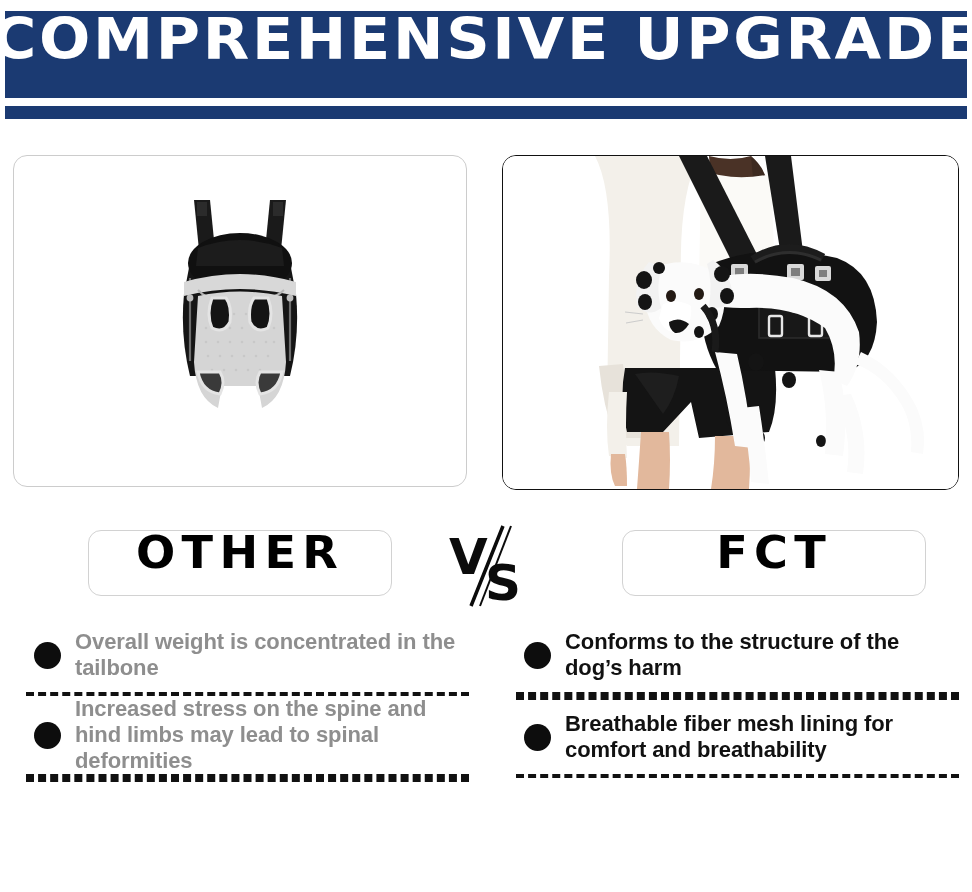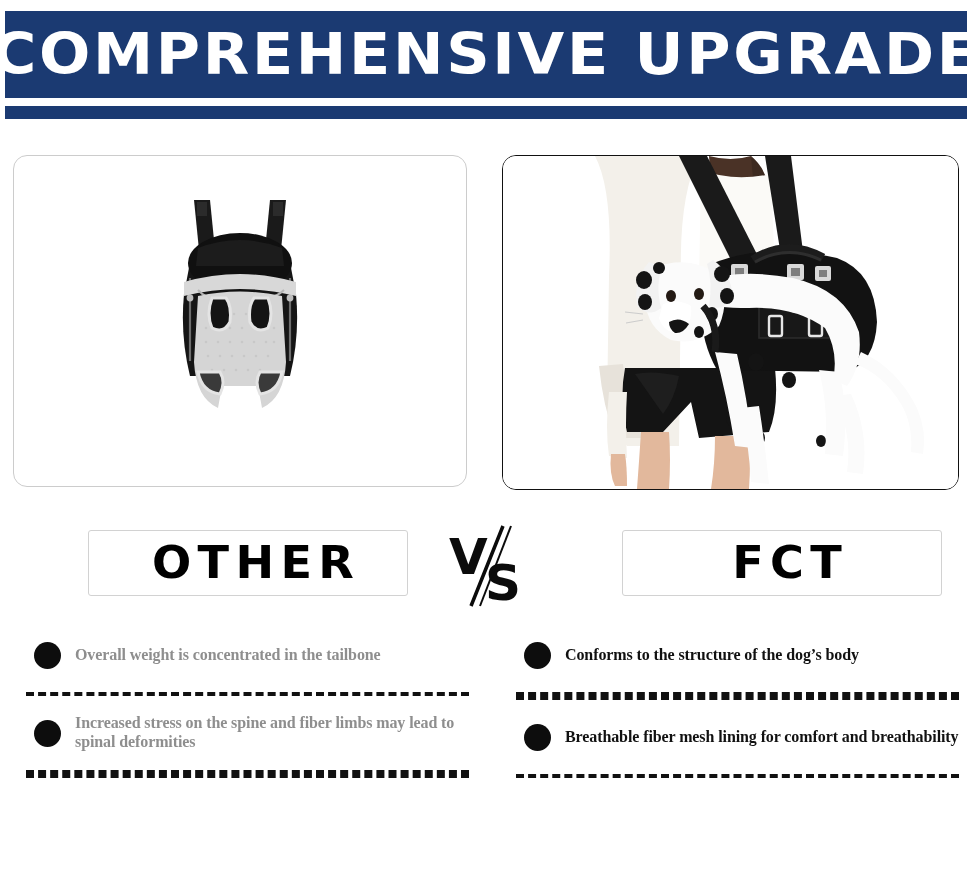--- a/index.html
+++ b/index.html
@@ -22,21 +22,21 @@
     width: 972px;
   }
   .header-bar {
     position: absolute;
     left: 5px;
     top: 11px;
     width: 962px;
     height: 87px;
     background: #1b3a72;
     display: flex;
-    align-items: center;
+    align-items: flex-start;
     justify-content: center;
     overflow: hidden;
   }
   .header-title {
     color: #ffffff;
     font-family: "DejaVu Sans", sans-serif;
     font-size: 57px;
     font-weight: bold;
     letter-spacing: 2.5px;
     line-height: 1;
@@ -108,26 +108,24 @@
     left: 0;
     top: 522px;
     width: 972px;
     height: 86px;
   }
   .brand-pill {
     position: absolute;
     top: 8px;
     height: 64px;
     border: 1px solid #d2d2d2;
-    border-radius: 3px;
+    border-radius: 13px;
     background: #ffffff;
     display: flex;
-    align-items: center;
     justify-content: center;
-    padding-left: 16px;
   }
   .brand-pill.left  { left: 88px;  width: 302px; }
   .brand-pill.right { left: 582px; width: 302px; margin-left: 40px; }
   .brand-text {
     color: #000000;
     font-family: "DejaVu Sans", sans-serif;
     font-weight: bold;
     font-size: 44px;
     letter-spacing: 6px;
     line-height: 1;
@@ -170,23 +168,23 @@
     position: absolute;
     left: 8px;
     top: 50%;
     width: 27px;
     height: 27px;
     margin-top: -13px;
     background: #0d0d0d;
     border-radius: 50%;
   }
   .feat-text {
-    font-family: Liberation Serif, serif;
+    font-family: Liberation Sans, sans-serif;
     font-weight: bold;
-    font-size: 16px;
+    font-size: 22px;
     line-height: 1.18;
     letter-spacing: -0.1px;
   }
   .col-left .feat-text  { color: #8e8e8e; }
   .col-right .feat-text { color: #111111; }
 
   .divider {
     height: 0;
     border-top: 4px dashed #111111;
     margin: 0 0 0 0;
@@ -382,30 +380,30 @@
 <div class="lists">
 
   <div class="col col-left">
     <div class="feat">
       <span class="feat-dot"></span>
       <span class="feat-text">Overall weight is concentrated in the tailbone</span>
     </div>
     <div class="divider"></div>
     <div class="feat">
       <span class="feat-dot"></span>
-      <span class="feat-text">Increased stress on the spine and fiber limbs may lead to spinal deformities</span>
+      <span class="feat-text">Increased stress on the spine and hind limbs may lead to spinal deformities</span>
     </div>
     <div class="divider"></div>
     <div class="divider"></div>
   </div>
 
   <div class="col col-right">
     <div class="feat">
       <span class="feat-dot"></span>
-      <span class="feat-text">Conforms to the structure of the dog’s body</span>
+      <span class="feat-text">Conforms to the structure of the dog’s harm</span>
     </div>
     <div class="divider"></div>
     <div class="divider"></div>
     <div class="feat">
       <span class="feat-dot"></span>
       <span class="feat-text">Breathable fiber mesh lining for comfort and breathability</span>
     </div>
     <div class="divider"></div>
   </div>
 </div>

